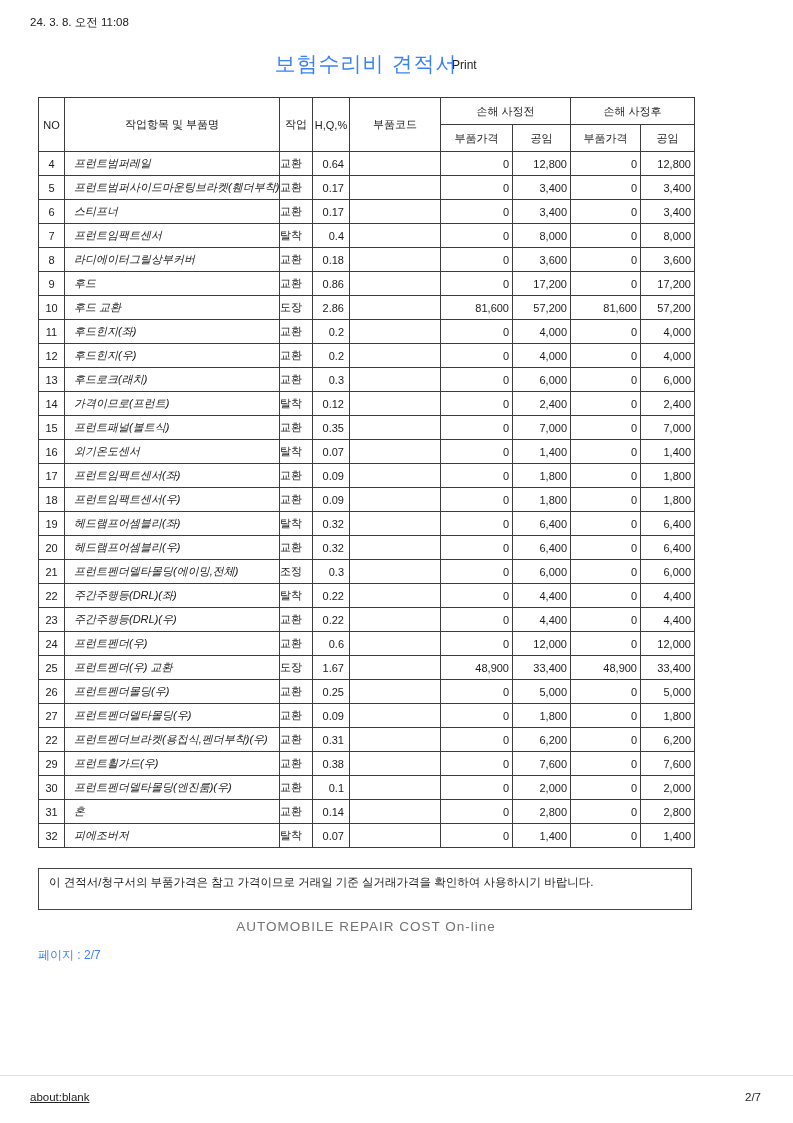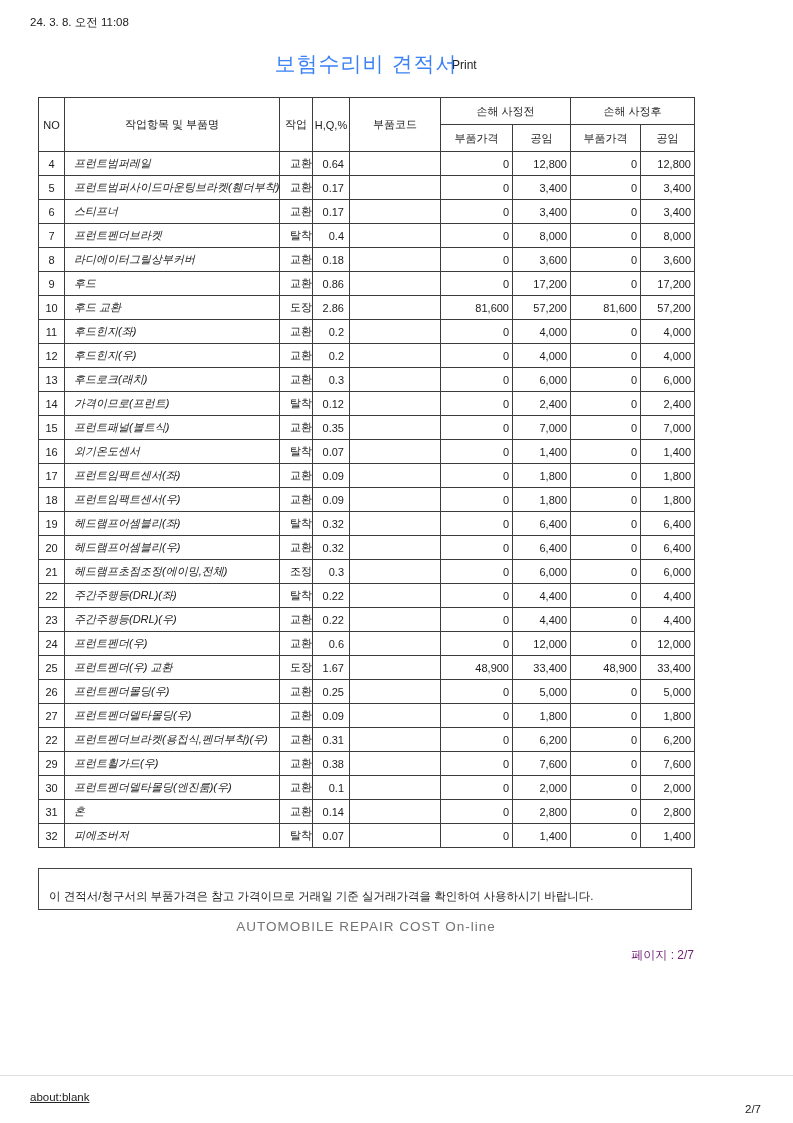--- a/index.html
+++ b/index.html
@@ -29,45 +29,45 @@
   table.estimate th, table.estimate td {
     border:1px solid #3c3c3c;
     font-size:11px; font-weight:400;
     vertical-align:middle; padding:0;
     overflow:hidden; white-space:nowrap;
   }
   table.estimate th { text-align:center; height:27px; color:#1c1c1c; }
   table.estimate td { height:24px; }
   .c-no    { text-align:center; }
   .c-name  { text-align:left; padding-left:9px !important;font-style:italic; }
-  .c-work  { text-align:right;font-family:Liberation Serif, serif; }
+  .c-work  { text-align:left;font-family:Liberation Serif, serif; }
   .c-hq    { text-align:right; padding-right:5px !important; }
   .c-code  { }
   .c-money { text-align:right; padding-right:3px !important; }
 
   
   #notice-box {
     left:38px; top:868px; width:654px; height:42px;
-    border:1px solid #444; padding:20px 10px;
+    border:1px solid #444; padding:6px 10px;
     font-size:11.5px; color:#1c1c1c;
   }
 
   #service-name {
     left:38px; top:919px; width:656px; text-align:center;
     font-size:13.5px; letter-spacing:1px; color:#737373;
   }
   #page-indicator {
-    left:38px; top:947px; width:656px; text-align:right;
-    font-size:12px; color:#701a75;
+    left:38px; top:947px; width:656px; text-align:left;
+    font-size:12px; color:#3b82f6;
   }
 
   
   #footer-divider { left:0; top:1075px; width:793px; border-top:1px solid #e0e0e0; height:0; }
   #footer-url  { left:30px; top:1091px; font-size:11.5px; color:#222;text-decoration:underline; }
-  #footer-page { right:32px; top:1091px; font-size:11.5px; color:#222;margin-top:12px; }
+  #footer-page { right:32px; top:1091px; font-size:11.5px; color:#222; }
 </style>
 </head>
 <body>
 
 <div class="abs" id="print-datetime">24. 3. 8. 오전 11:08</div>
 <div class="abs" id="print-title">Print</div>
 
 <div class="abs" id="doc-title">보험수리비 견적서</div>
 
 <div class="abs" id="table-wrap">
@@ -129,21 +129,21 @@
     <td class="c-work">교환</td>
     <td class="c-hq">0.17</td>
     <td class="c-code"></td>
     <td class="c-money">0</td>
     <td class="c-money">3,400</td>
     <td class="c-money">0</td>
     <td class="c-money">3,400</td>
   </tr>
         <tr>
     <td class="c-no">7</td>
-    <td class="c-name">프런트펜더브라켓</td>
+    <td class="c-name">프런트임팩트센서</td>
     <td class="c-work">탈착</td>
     <td class="c-hq">0.4</td>
     <td class="c-code"></td>
     <td class="c-money">0</td>
     <td class="c-money">8,000</td>
     <td class="c-money">0</td>
     <td class="c-money">8,000</td>
   </tr>
         <tr>
     <td class="c-no">8</td>
@@ -283,21 +283,21 @@
     <td class="c-work">교환</td>
     <td class="c-hq">0.32</td>
     <td class="c-code"></td>
     <td class="c-money">0</td>
     <td class="c-money">6,400</td>
     <td class="c-money">0</td>
     <td class="c-money">6,400</td>
   </tr>
         <tr>
     <td class="c-no">21</td>
-    <td class="c-name">헤드램프초점조정(에이밍,전체)</td>
+    <td class="c-name">프런트펜더델타몰딩(에이밍,전체)</td>
     <td class="c-work">조정</td>
     <td class="c-hq">0.3</td>
     <td class="c-code"></td>
     <td class="c-money">0</td>
     <td class="c-money">6,000</td>
     <td class="c-money">0</td>
     <td class="c-money">6,000</td>
   </tr>
         <tr>
     <td class="c-no">22</td>

